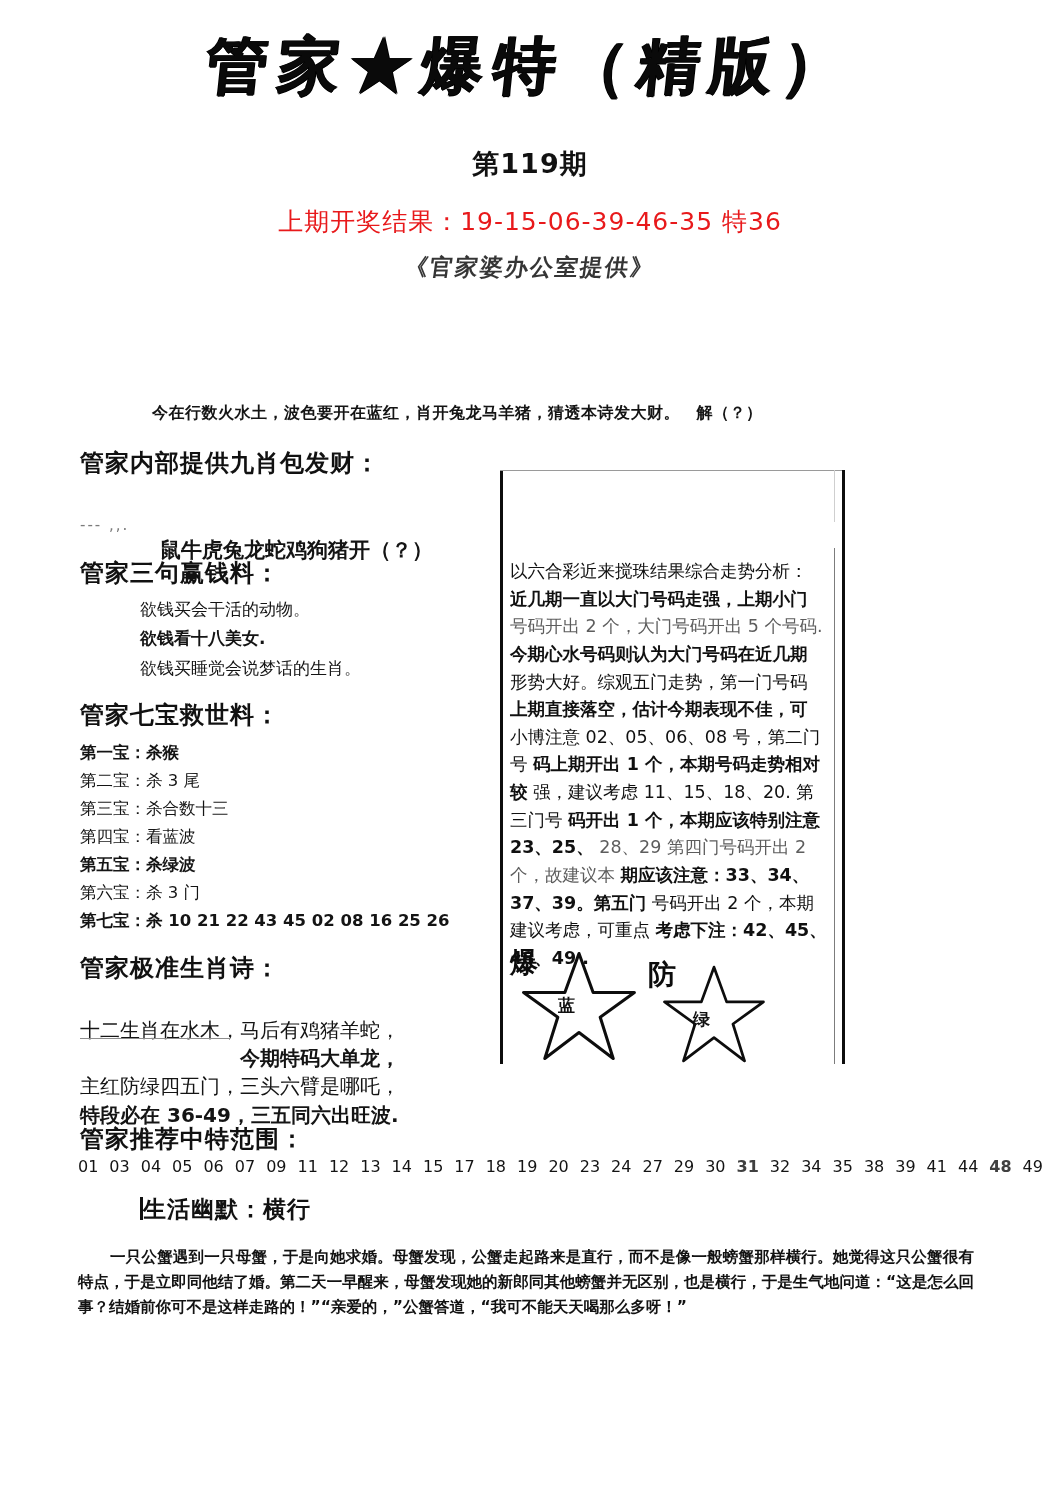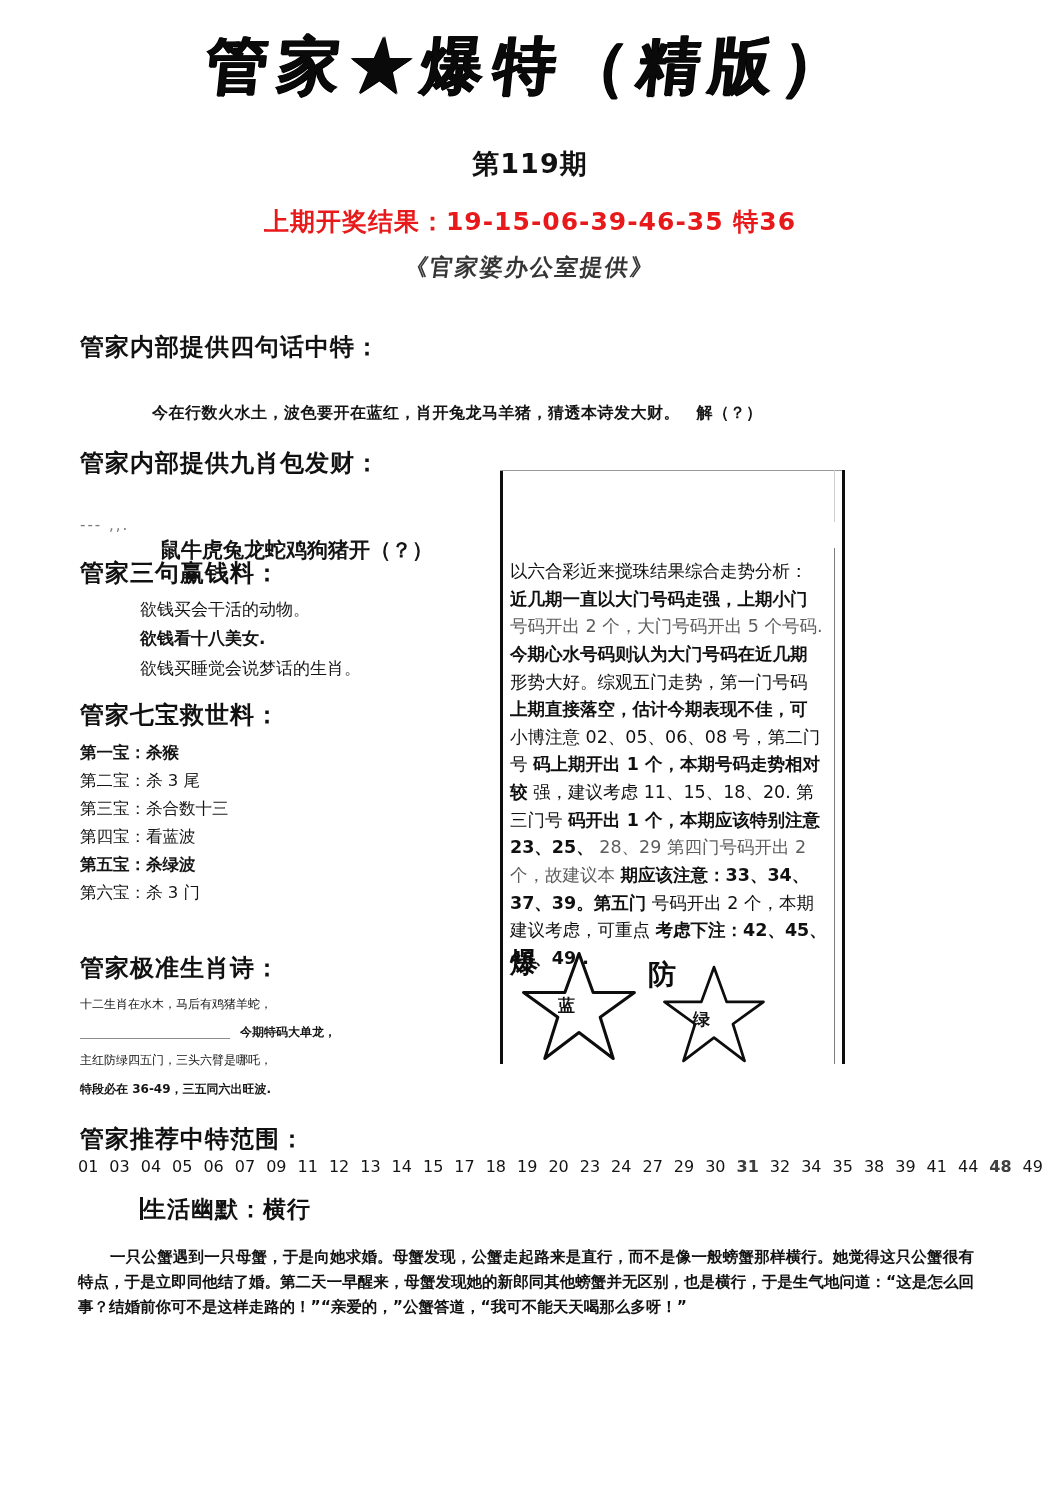--- a/index.html
+++ b/index.html
@@ -18,21 +18,21 @@
     color:#0a0a0a;white-space:nowrap;
     transform:skewX(-6deg);
     text-shadow:1px 0 0 #000,-1px 0 0 #000,0 1px 0 #000;
   }
   .issue{
     position:absolute;left:0;right:0;top:146px;text-align:center;
     font-size:27px;font-weight:bold;color:#111;letter-spacing:1px;
   }
   .result{
     position:absolute;left:0;right:0;top:205px;text-align:center;
-    font-size:25px;font-weight:bold;color:#e8191b;letter-spacing:1px;
+    font-size:25px;font-weight:normal;color:#e8191b;letter-spacing:1px;
     white-space:nowrap;
   }
   .source{
     position:absolute;left:0;right:0;top:252px;text-align:center;
     font-size:23px;font-weight:bold;color:#1a1a1a;letter-spacing:2px;
     font-family:"DejaVu Serif","Liberation Serif",serif;
     transform:skewX(-8deg);opacity:.88;
   }
 
   
@@ -60,21 +60,21 @@
   #sec4{left:80px;top:699px;}
   .bao{left:80px;font-size:16.5px;}
   #bao1{top:742px;font-weight:bold;}
   #bao2{top:770px;}
   #bao3{top:798px;font-weight:normal;}
   #bao4{top:826px;}
   #bao5{top:854px;font-weight:bold;}
   #bao6{top:882px;}
   #bao7{top:910px;font-weight:bold;}
   #sec5{left:80px;top:952px;}
-  .shi{left:80px;font-size:12px;}
+  .shi{left:80px;font-size:20px;margin-top:21px;}
   #shi1{top:996px;}
   #shi2{left:240px;top:1024px;font-weight:bold;}
   #shi2rule{position:absolute;left:80px;top:1038px;width:150px;height:1px;background:#8d8d8d;}
   #shi3{top:1052px;}
   #shi4{top:1081px;font-weight:bold;}
   #sec6{left:80px;top:1123px;}
   #range{left:78px;top:1157px;font-size:16px;letter-spacing:0px;}
   #range span{margin-right:11px;}
   #range span.hl{font-weight:bold;color:#404040;}
 
@@ -130,39 +130,39 @@
 </head>
 <body>
 
 <div class="page">
 
   <div class="title">管家★爆特（精版）</div>
   <div class="issue">第119期</div>
   <div class="result">上期开奖结果：19-15-06-39-46-35  特36</div>
   <div class="source">《官家婆办公室提供》</div>
 
-  <div class="h" id="sec1">管家内部提供四句话中特：</div>
   <div class="p" id="poem">今在行数火水土，波色要开在蓝红，肖开兔龙马羊猪，猜透本诗发大财。　解（？）</div>
 
   <div class="h" id="sec2">管家内部提供九肖包发财：</div>
   <div class="p" id="dashes">--- ,,.</div>
   <div class="p" id="zodiac">鼠牛虎兔龙蛇鸡狗猪开（？）</div>
 
   <div class="h" id="sec3">管家三句赢钱料：</div>
   <div class="p win" id="win1">欲钱买会干活的动物。</div>
   <div class="p win" id="win2">欲钱看十八美女.</div>
   <div class="p win" id="win3">欲钱买睡觉会说梦话的生肖。</div>
 
   <div class="h" id="sec4">管家七宝救世料：</div>
   <div class="p bao" id="bao1">第一宝：杀猴</div>
   <div class="p bao" id="bao2">第二宝：杀 3 尾</div>
   <div class="p bao" id="bao3">第三宝：杀合数十三</div>
   <div class="p bao" id="bao4">第四宝：看蓝波</div>
   <div class="p bao" id="bao5">第五宝：杀绿波</div>
   <div class="p bao" id="bao6">第六宝：杀 3 门</div>
+  <div class="p bao" id="bao7">第七宝：杀 10 21 22 43 45 02 08 16 25 26</div>
 
   <div class="h" id="sec5">管家极准生肖诗：</div>
   <div class="p shi" id="shi1">十二生肖在水木，马后有鸡猪羊蛇，</div>
   <div id="shi2rule"></div>
   <div class="p shi" id="shi2">今期特码大单龙，</div>
   <div class="p shi" id="shi3">主红防绿四五门，三头六臂是哪吒，</div>
   <div class="p shi" id="shi4">特段必在 36-49，三五同六出旺波.</div>
 
   <div class="h" id="sec6">管家推荐中特范围：</div>
   <div class="p" id="range"><span>01</span><span>03</span><span>04</span><span>05</span><span>06</span><span>07</span><span>09</span><span>11</span><span>12</span><span>13</span><span>14</span><span>15</span><span>17</span><span>18</span><span>19</span><span>20</span><span>23</span><span>24</span><span>27</span><span>29</span><span>30</span><span class="hl">31</span><span>32</span><span>34</span><span>35</span><span>38</span><span>39</span><span>41</span><span>44</span><span class="hl">48</span><span>49</span></div>

